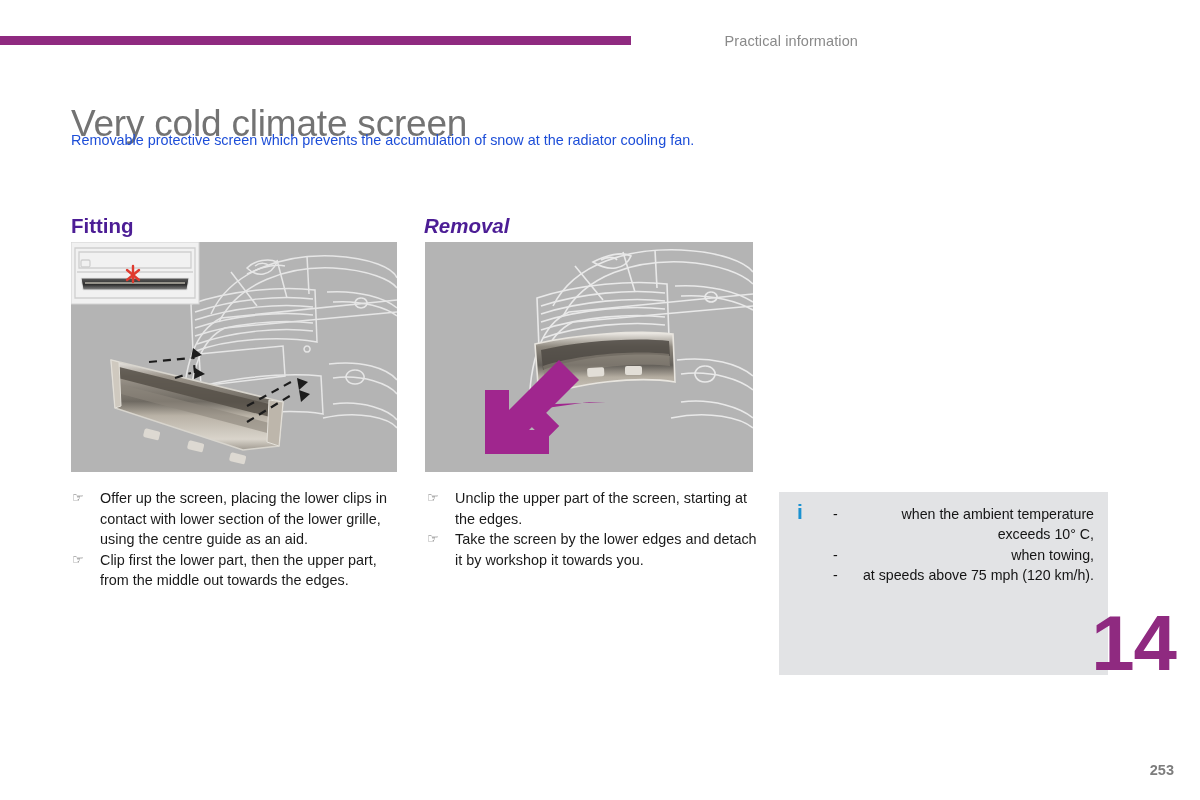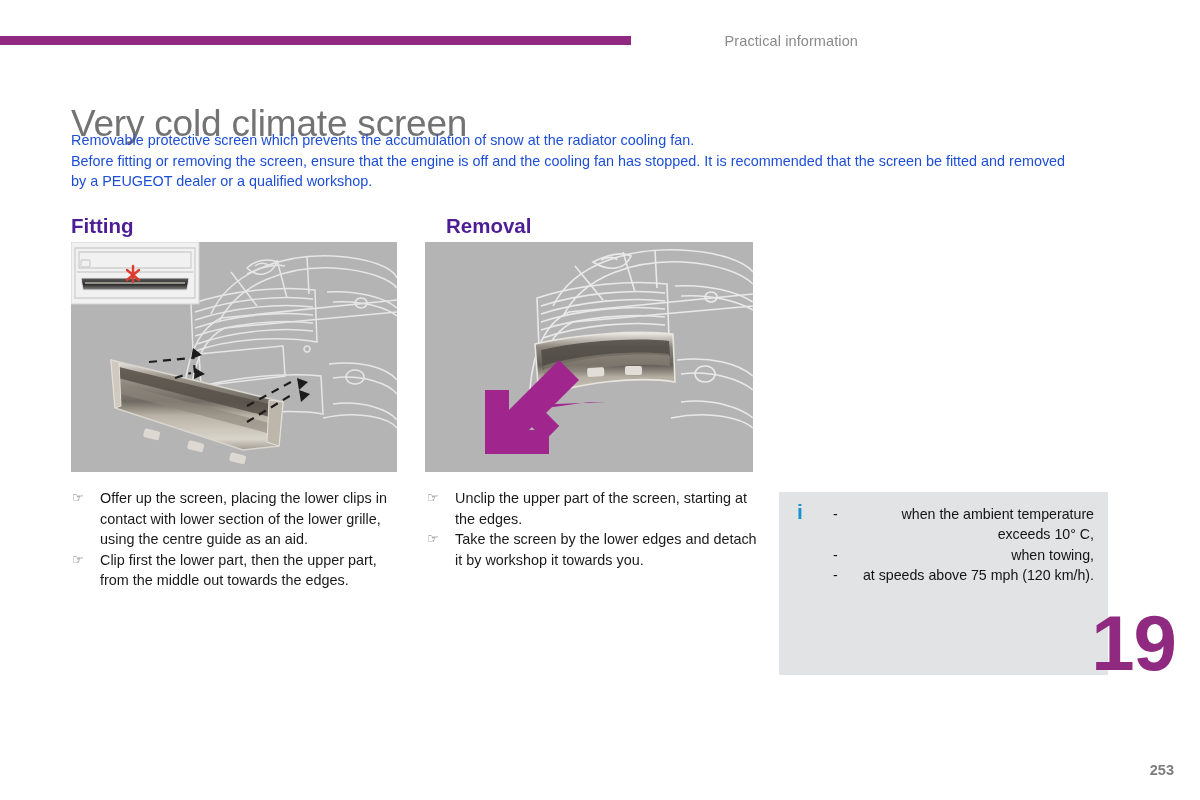--- a/index.html
+++ b/index.html
@@ -69,21 +69,21 @@
 
   
   .col-heading {
     position: absolute;
     font-size: 20.5px;
     font-weight: bold;
     color: #4c1d95;
     top: 197px;
   }
   .col-heading.left  { left: 71px; }
-  .col-heading.right { left: 446px; }
+  .col-heading.right { left: 424px; font-style: italic; }
 
   
   .figure {
     position: absolute;
     top: 242px;
     height: 230px;
     background: #b4b4b4;
     overflow: hidden;
   }
   .figure.fitting { left: 71px; width: 326px; }
@@ -183,21 +183,20 @@
 
 <div class="page-header">
   <div class="header-rule"></div>
   <div class="header-chapter-title">Practical information</div>
 </div>
 
 <h1 class="section-title">Very cold climate screen</h1>
 
 <div class="intro">
   <p>Removable protective screen which prevents the accumulation of snow at the radiator cooling fan.</p>
-  <p>Before fitting or removing the screen, ensure that the engine is off and the cooling fan has stopped. It is recommended that the screen be fitted and removed by a PEUGEOT dealer or a qualified workshop.</p>
 </div>
 
 <h2 class="col-heading left">Fitting</h2>
 <h2 class="col-heading right">Removal</h2>
 
 <div class="figure fitting">
   <svg viewBox="0 0 326 230" preserveAspectRatio="none">
     <defs>
       <linearGradient id="screenGrad" x1="0" y1="0" x2="0" y2="1">
         <stop offset="0%" stop-color="#f3f1ee"></stop>
@@ -394,14 +393,14 @@
         </li>
         <li>
           <span class="info-dash">-</span>
           <span class="info-li-text">at speeds above 75 mph (120 km/h).</span>
         </li>
       </ul>
     </div>
   </div>
 </aside>
 
-<div class="chapter-number">19</div>
+<div class="chapter-number">14</div>
 <div class="folio">253</div>
 
 </body></html>

